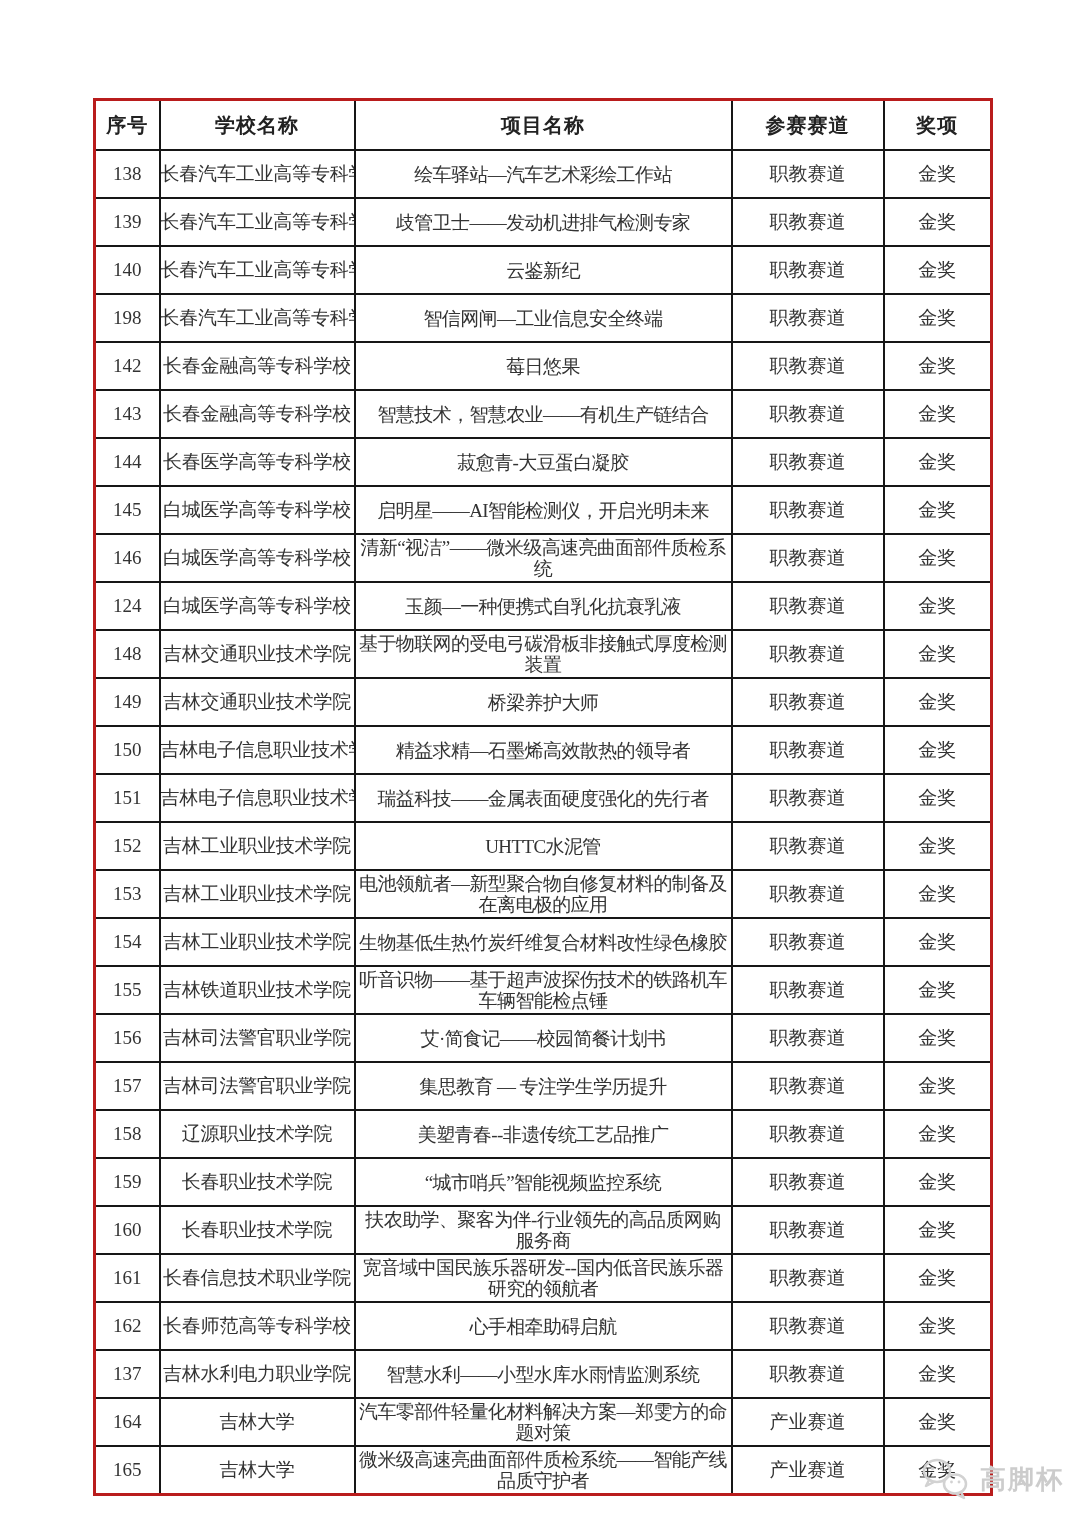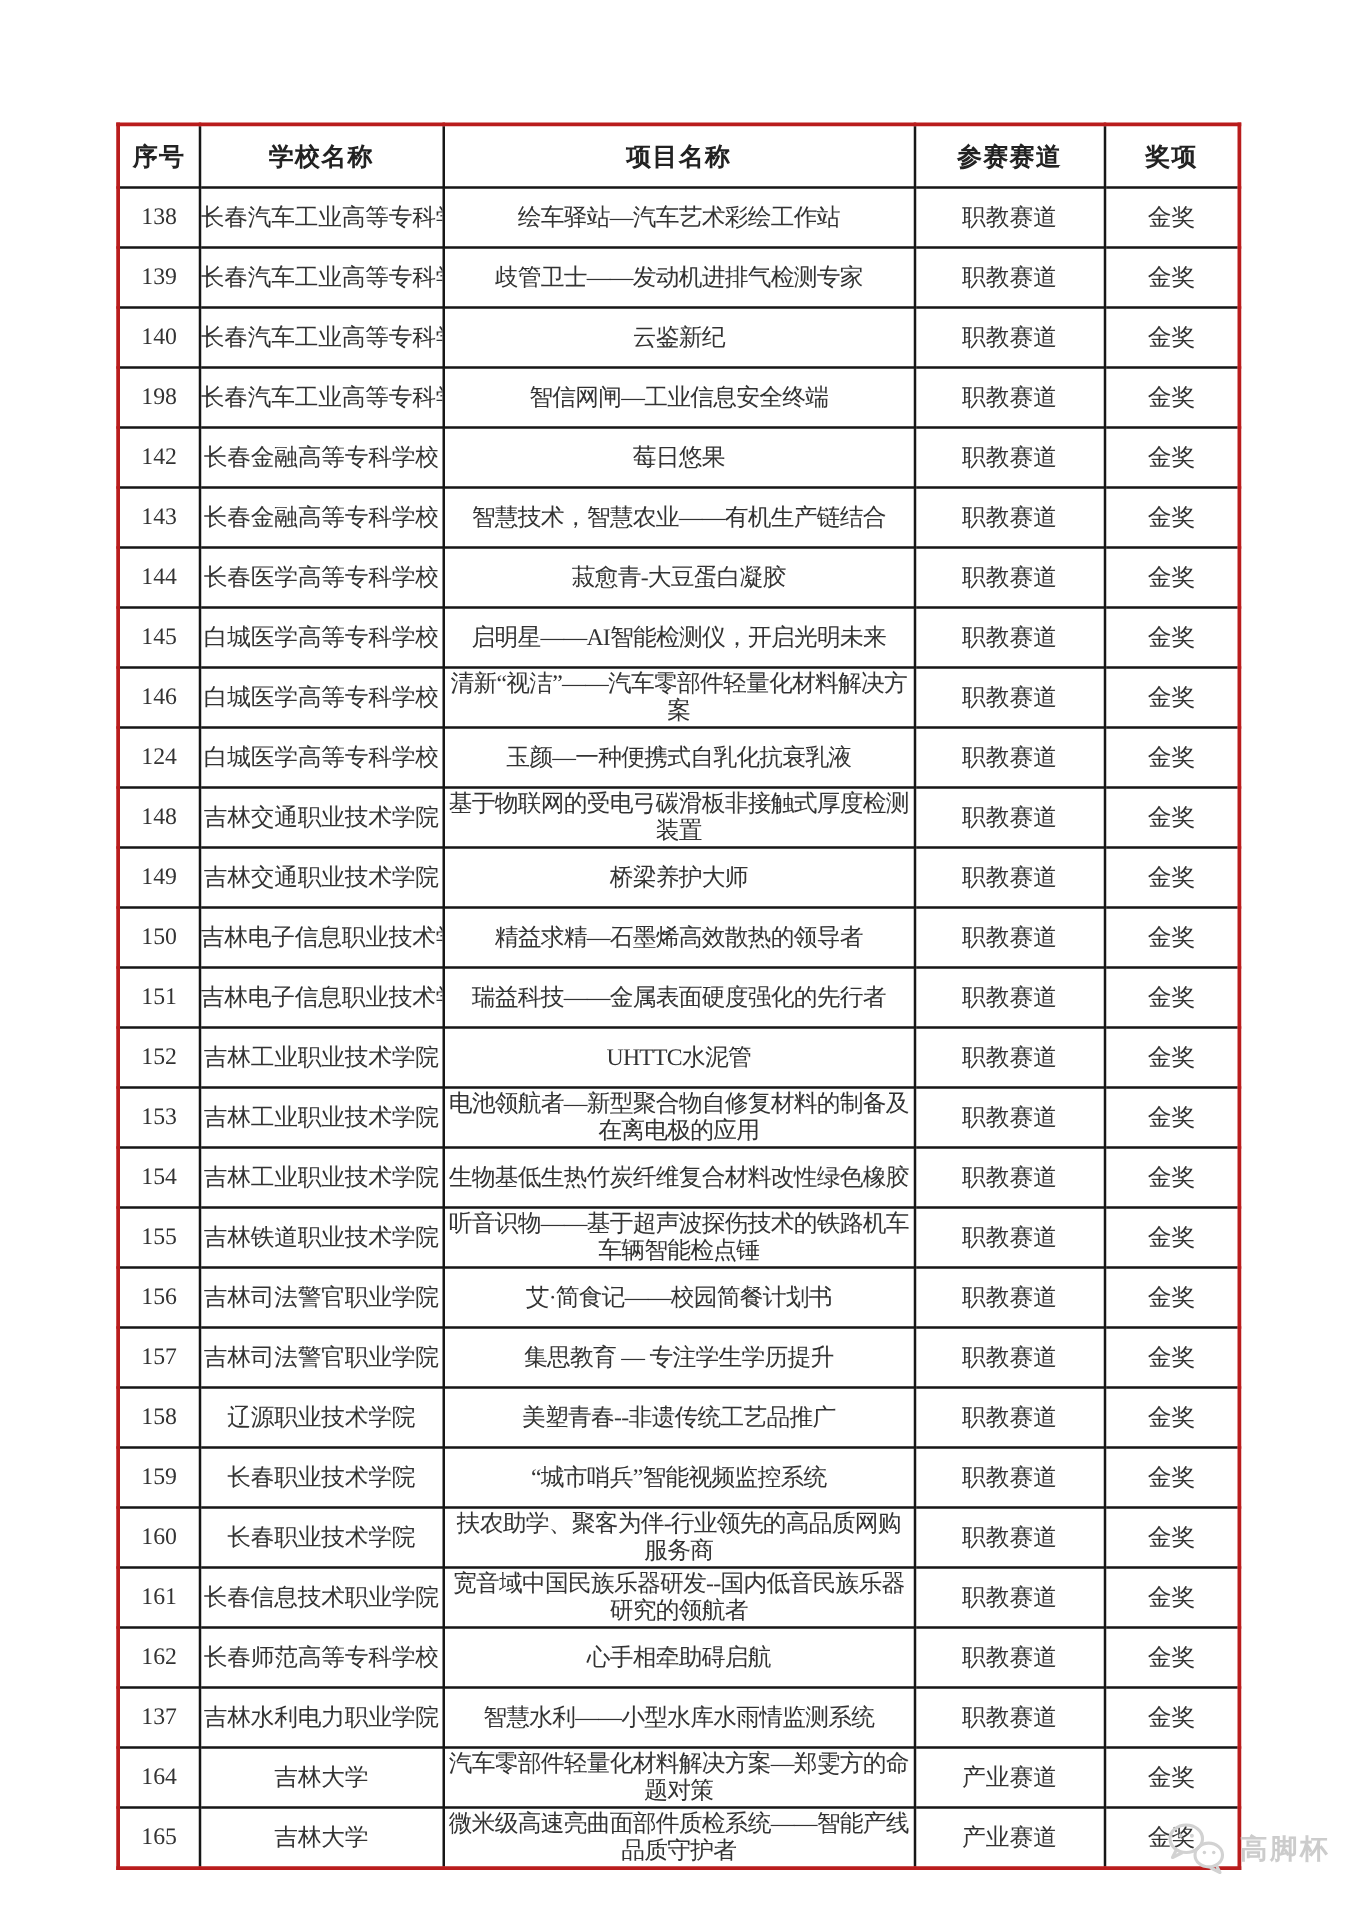--- a/index.html
+++ b/index.html
@@ -62,21 +62,21 @@
   }
   .watermark{
     position:absolute;
     top:1456px;right:16px;
     display:flex;
     align-items:center;
     gap:5px;
     color:#cbcbcb;
   }
   .watermark .wm-text{
-    font-size:22px;
+    font-size:26px;
     font-weight:600;
     color:#cccccc;
     letter-spacing:2px;
     font-family:"Liberation Sans","DejaVu Sans",sans-serif;
   }
   .wm-icon{display:block;}
 </style>
 </head>
 <body>
 
@@ -195,21 +195,21 @@
       <td>职教赛道</td>
       <td>金奖</td>
     </tr>
 
     <tr>
       <td class="cell-no">146</td>
       <td>
             <div class="clip-center">白城医学高等专科学校</div>
           </td>
       <td>
-            <div class="project-text">清新“视洁”——汽车零部件轻量化材料解决方案</div>
+            <div class="project-text">清新“视洁”——微米级高速亮曲面部件质检系统</div>
           </td>
       <td>职教赛道</td>
       <td>金奖</td>
     </tr>
 
     <tr>
       <td class="cell-no">124</td>
       <td>
             <div class="clip-center">白城医学高等专科学校</div>
           </td>

